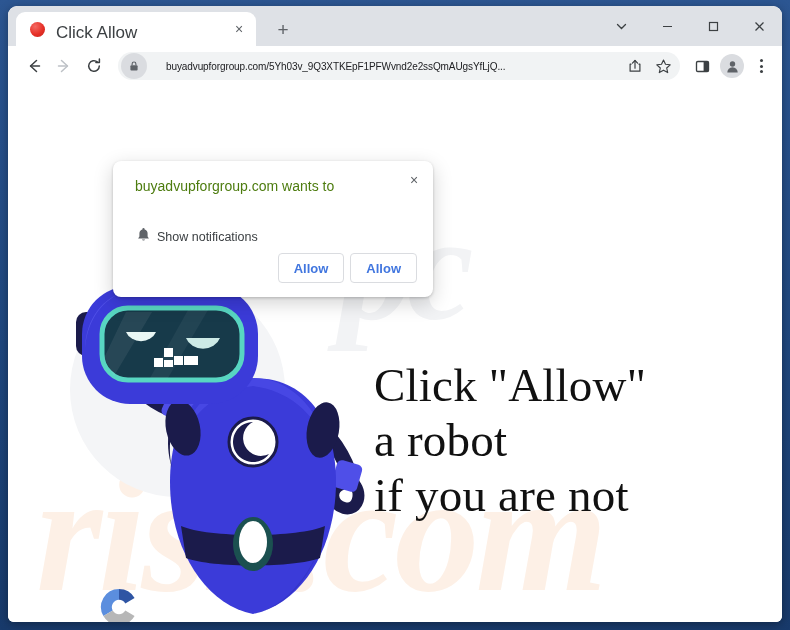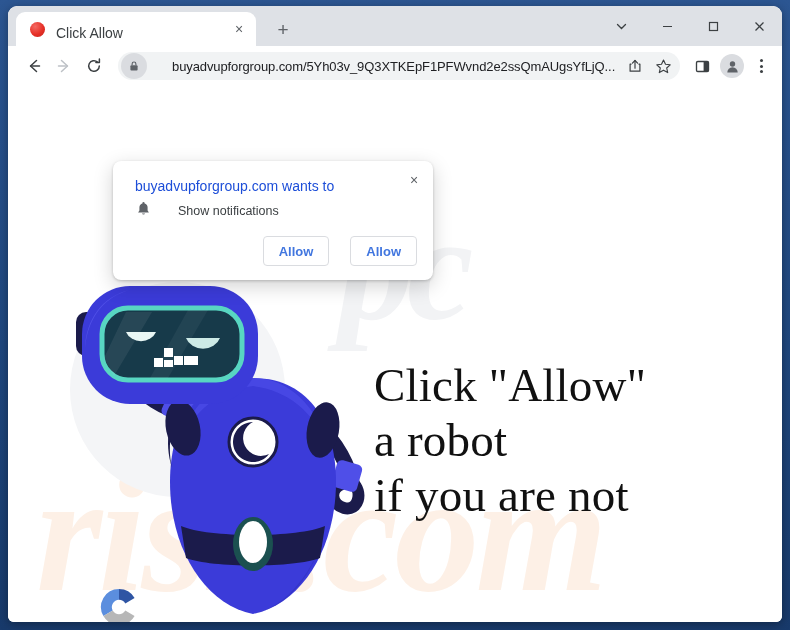--- a/index.html
+++ b/index.html
@@ -50,21 +50,21 @@
   }
   .tab-favicon {
     width: 15px; height: 15px;
     border-radius: 50%;
     background: radial-gradient(circle at 35% 30%, #f46a63 0%, #e63027 55%, #c4231c 100%);
     flex: 0 0 auto;
   }
   .tab-title {
     flex: 1 1 auto;
     margin-left: 11px;
-    font-size: 14px;
+    font-size: 17px;
     color: #3c4043;
     white-space: nowrap;
     overflow: hidden;
     text-overflow: ellipsis;
     margin-top: 7px;
   }
   .tab-close {
     width: 18px; height: 18px;
     display: flex; align-items: center; justify-content: center;
     color: #5f6368;
@@ -126,22 +126,22 @@
   .lockpill {
     width: 26px; height: 26px;
     border-radius: 50%;
     background: #dadce0;
     display: flex; align-items: center; justify-content: center;
     flex: 0 0 auto;
     margin-left: 1px;
   }
   .omnibox-url {
     flex: 1 1 auto;
-    margin-left: 25px;
-    font-size: 13px;
+    margin-left: 19px;
+    font-size: 10px;
     color: #202124;
     white-space: nowrap;
     overflow: hidden;
     text-overflow: clip;
     letter-spacing: -.1px;
   }
   .omni-actions { display: flex; align-items: center; gap: 2px; padding-right: 4px; }
   .omni-actions .navbtn { width: 26px; height: 26px; }
 
   .toolbar-right { display: flex; align-items: center; gap: 1px; flex: 0 0 auto; }
@@ -231,33 +231,33 @@
   .dlg-close {
     position: absolute;
     right: 9px; top: 9px;
     width: 20px; height: 20px;
     display: flex; align-items: center; justify-content: center;
     color: #5f6368; font-size: 14px;
     border-radius: 50%;
   }
   .dlg-title {
     font-size: 14px;
-    color: #1d4ed8;
+    color: #4d7c0f;
     padding-right: 22px;
     line-height: 18px;
   }
   .dlg-perm {
     display: flex; align-items: center;
-    margin-top: 5px;
-    gap: 26px;
+    margin-top: 31px;
+    gap: 5px;
   }
   .dlg-perm-label { font-size: 12.5px; color: #3c4043; }
   .dlg-actions {
-    display: flex; justify-content: flex-end; gap: 21px;
-    margin-top: 15px; padding-bottom: 6px;
+    display: flex; justify-content: flex-end; gap: 6px;
+    margin-top: 6px; padding-bottom: 6px;
   }
   .dlg-btn {
     min-width: 63px;
     height: 30px;
     padding: 0 15px;
     border: 1px solid #dadce0;
     border-radius: 4px;
     background: #fff;
     color: #4176df;
     font-size: 13px;

